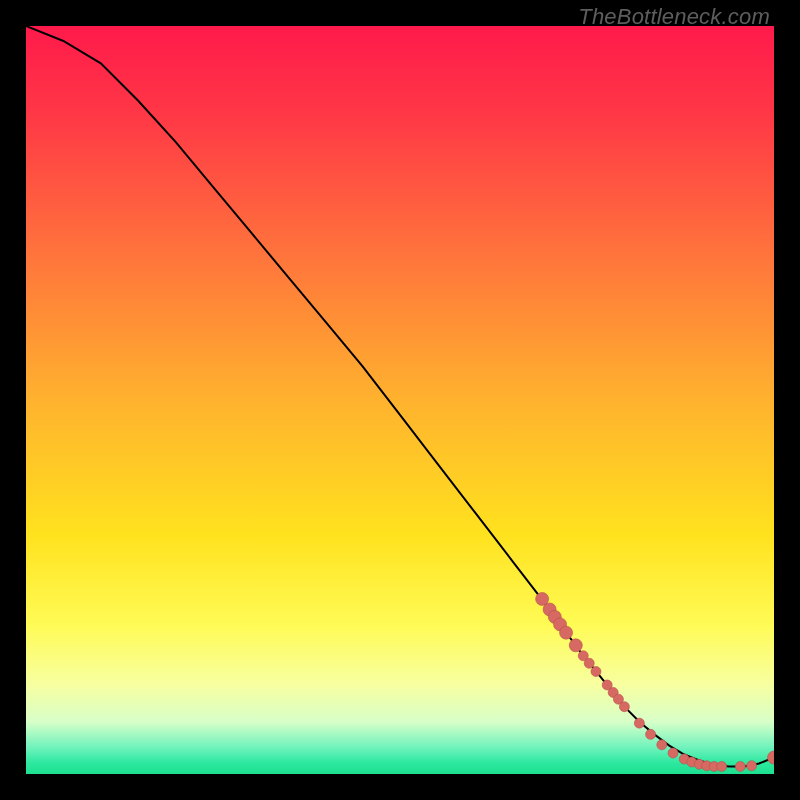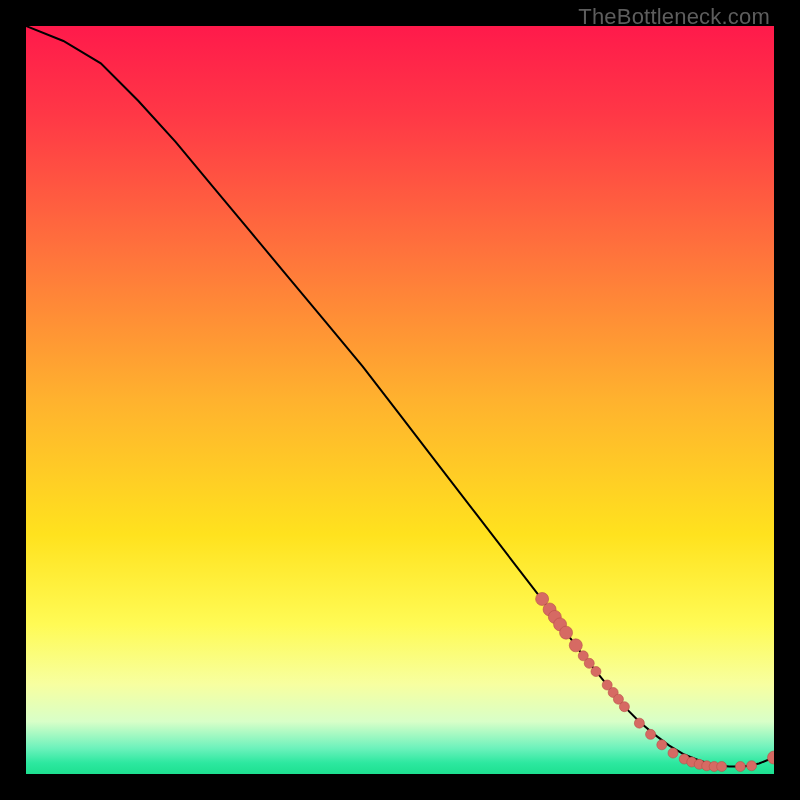--- a/index.html
+++ b/index.html
@@ -28,20 +28,21 @@
   }
   .watermark {
     position: absolute;
     top: 4px;
     right: 30px;
     color: #5d5d5d;
     font-size: 22px;
     font-weight: 500;
     letter-spacing: 0.2px;
     user-select: none;
+    font-style: italic;
   }
 </style>
 </head>
 <body>
 
 <div class="watermark">TheBottleneck.com</div>
 
 <div class="frame">
   <svg class="plot" viewBox="0 0 748 748" preserveAspectRatio="none">
     <defs>

